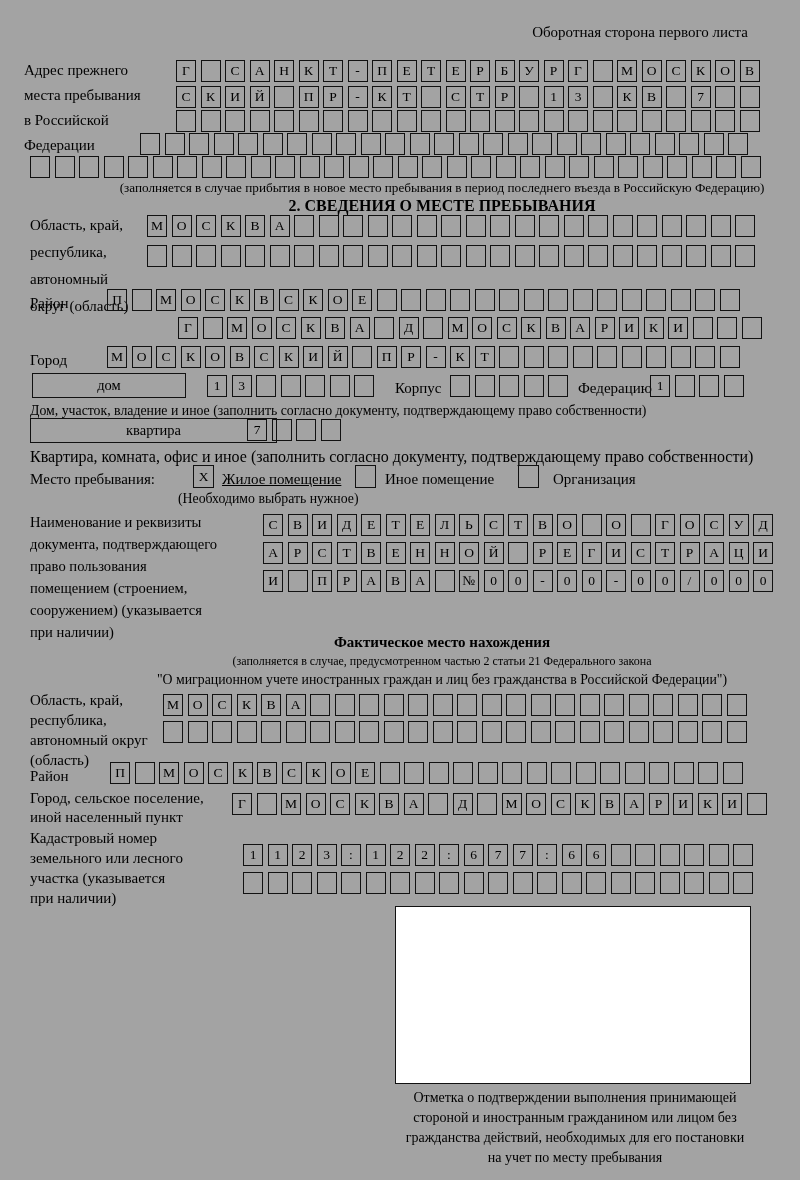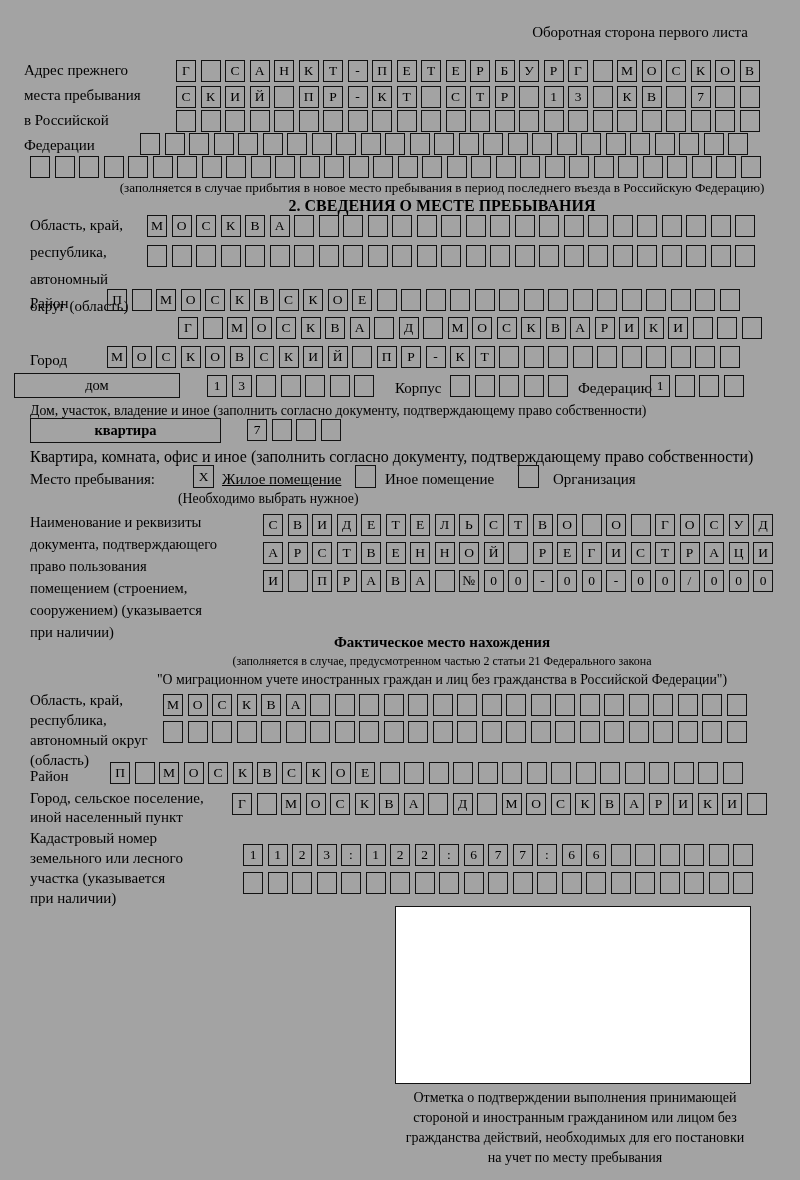--- a/index.html
+++ b/index.html
@@ -320,21 +320,21 @@
       <span class="cell"></span>
       <span class="cell"></span>
       <span class="cell"></span>
       <span class="cell"></span>
       <span class="cell"></span>
       <span class="cell"></span>
       <span class="cell"></span>
       <span class="cell"></span>
     </div>
 
-  <div class="fieldbox" style="left:14px;top:373px;width:166px;">дом</div>
+  <div class="fieldbox" style="left:32px;top:373px;width:154px;">дом</div>
   <div class="cells" style="left:207px;top:375px;">
       <span class="cell">1</span>
       <span class="cell">3</span>
       <span class="cell"></span>
       <span class="cell"></span>
       <span class="cell"></span>
       <span class="cell"></span>
       <span class="cell"></span>
     </div>
   <div class="label" style="left:395px;top:376px;">Корпус</div>
@@ -348,21 +348,21 @@
   <div class="label" style="left:578px;top:376px;">Федерацию</div>
   <div class="cells" style="left:650px;top:375px;">
       <span class="cell">1</span>
       <span class="cell"></span>
       <span class="cell"></span>
       <span class="cell"></span>
     </div>
 
   <div class="label small" style="left:30px;top:402px;font-size:13.8px;">Дом, участок, владение и иное (заполнить согласно документу, подтверждающему право собственности)</div>
 
-  <div class="fieldbox" style="left:30px;top:418px;width:191px;font-weight:bold;">квартира</div>
+  <div class="fieldbox" style="left:30px;top:418px;width:247px;">квартира</div>
   <div class="cells" style="left:247px;top:419px;">
       <span class="cell">7</span>
       <span class="cell"></span>
       <span class="cell"></span>
       <span class="cell"></span>
     </div>
 
   <div class="label small" style="left:30px;top:448px;font-size:16px;">Квартира, комната, офис и иное (заполнить согласно документу, подтверждающему право собственности)</div>
 
   <div class="label" style="left:30px;top:467px;">Место пребывания:</div>

